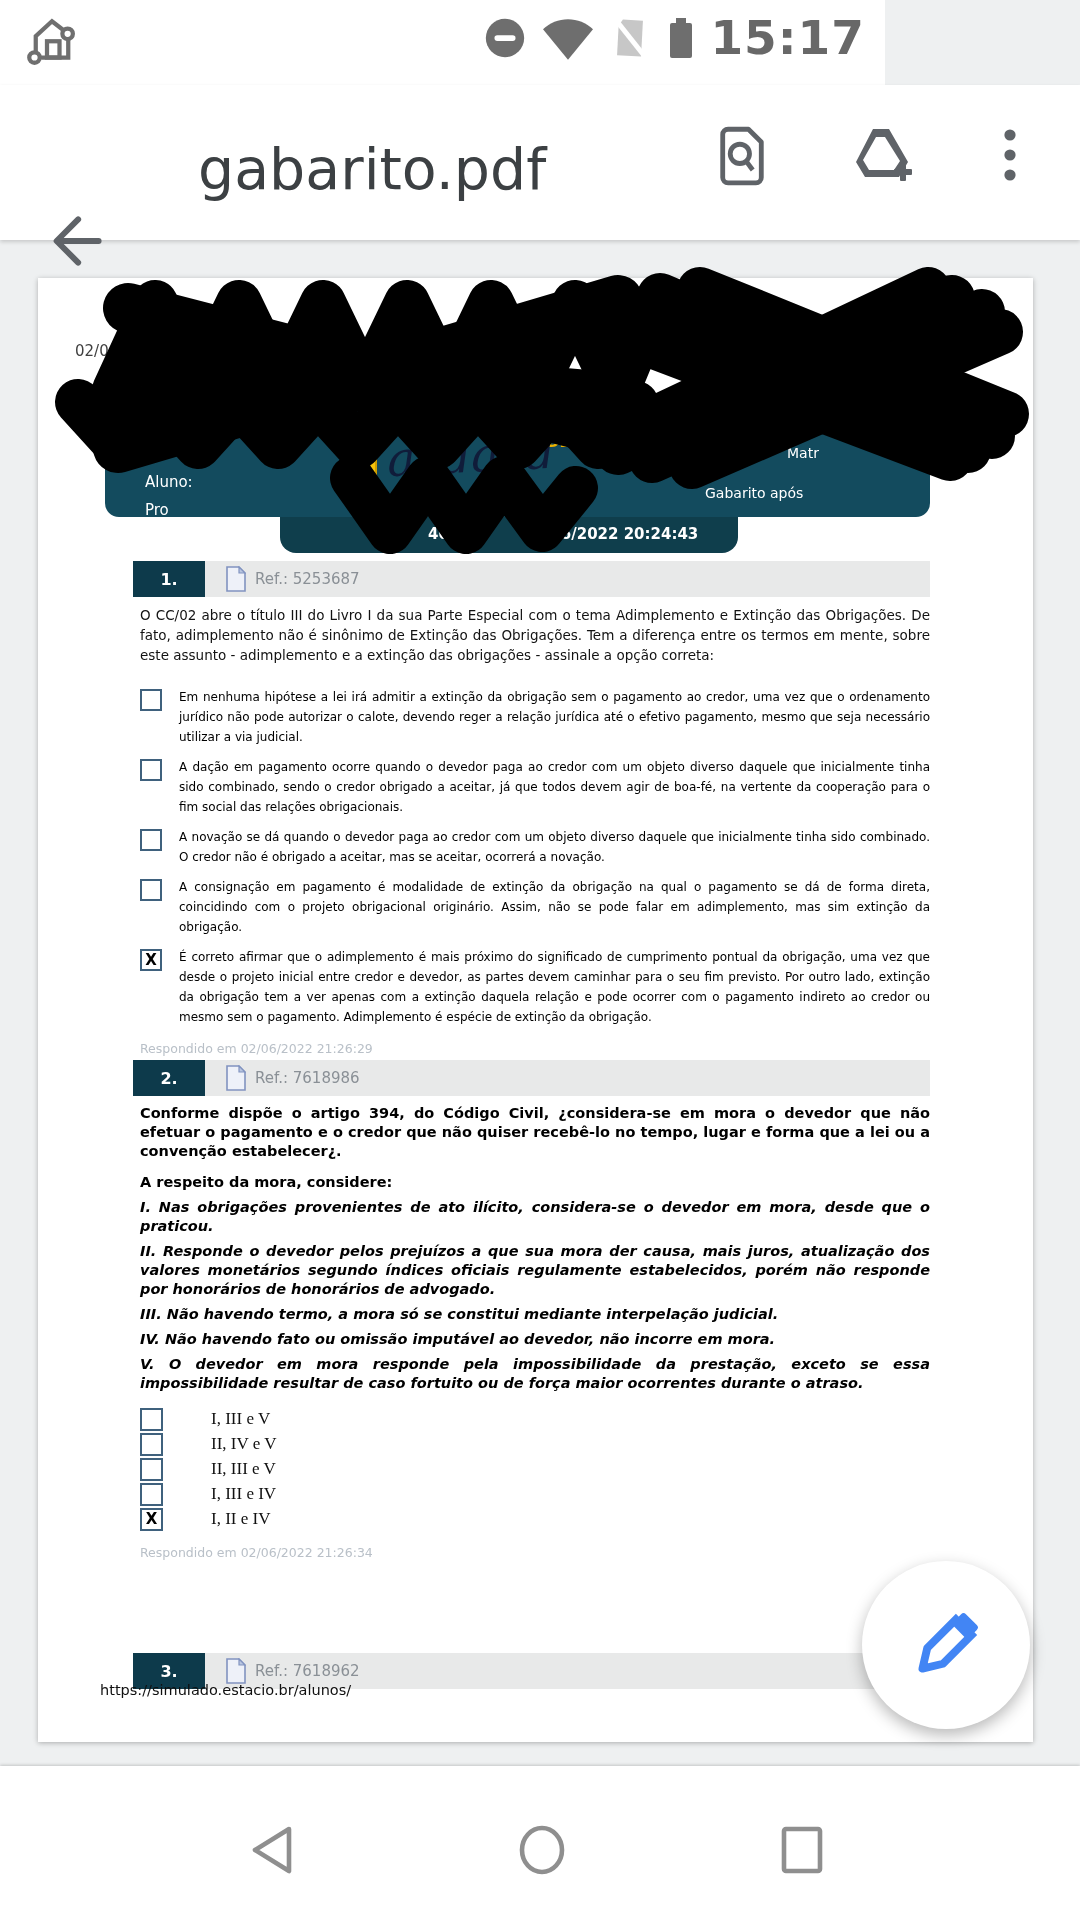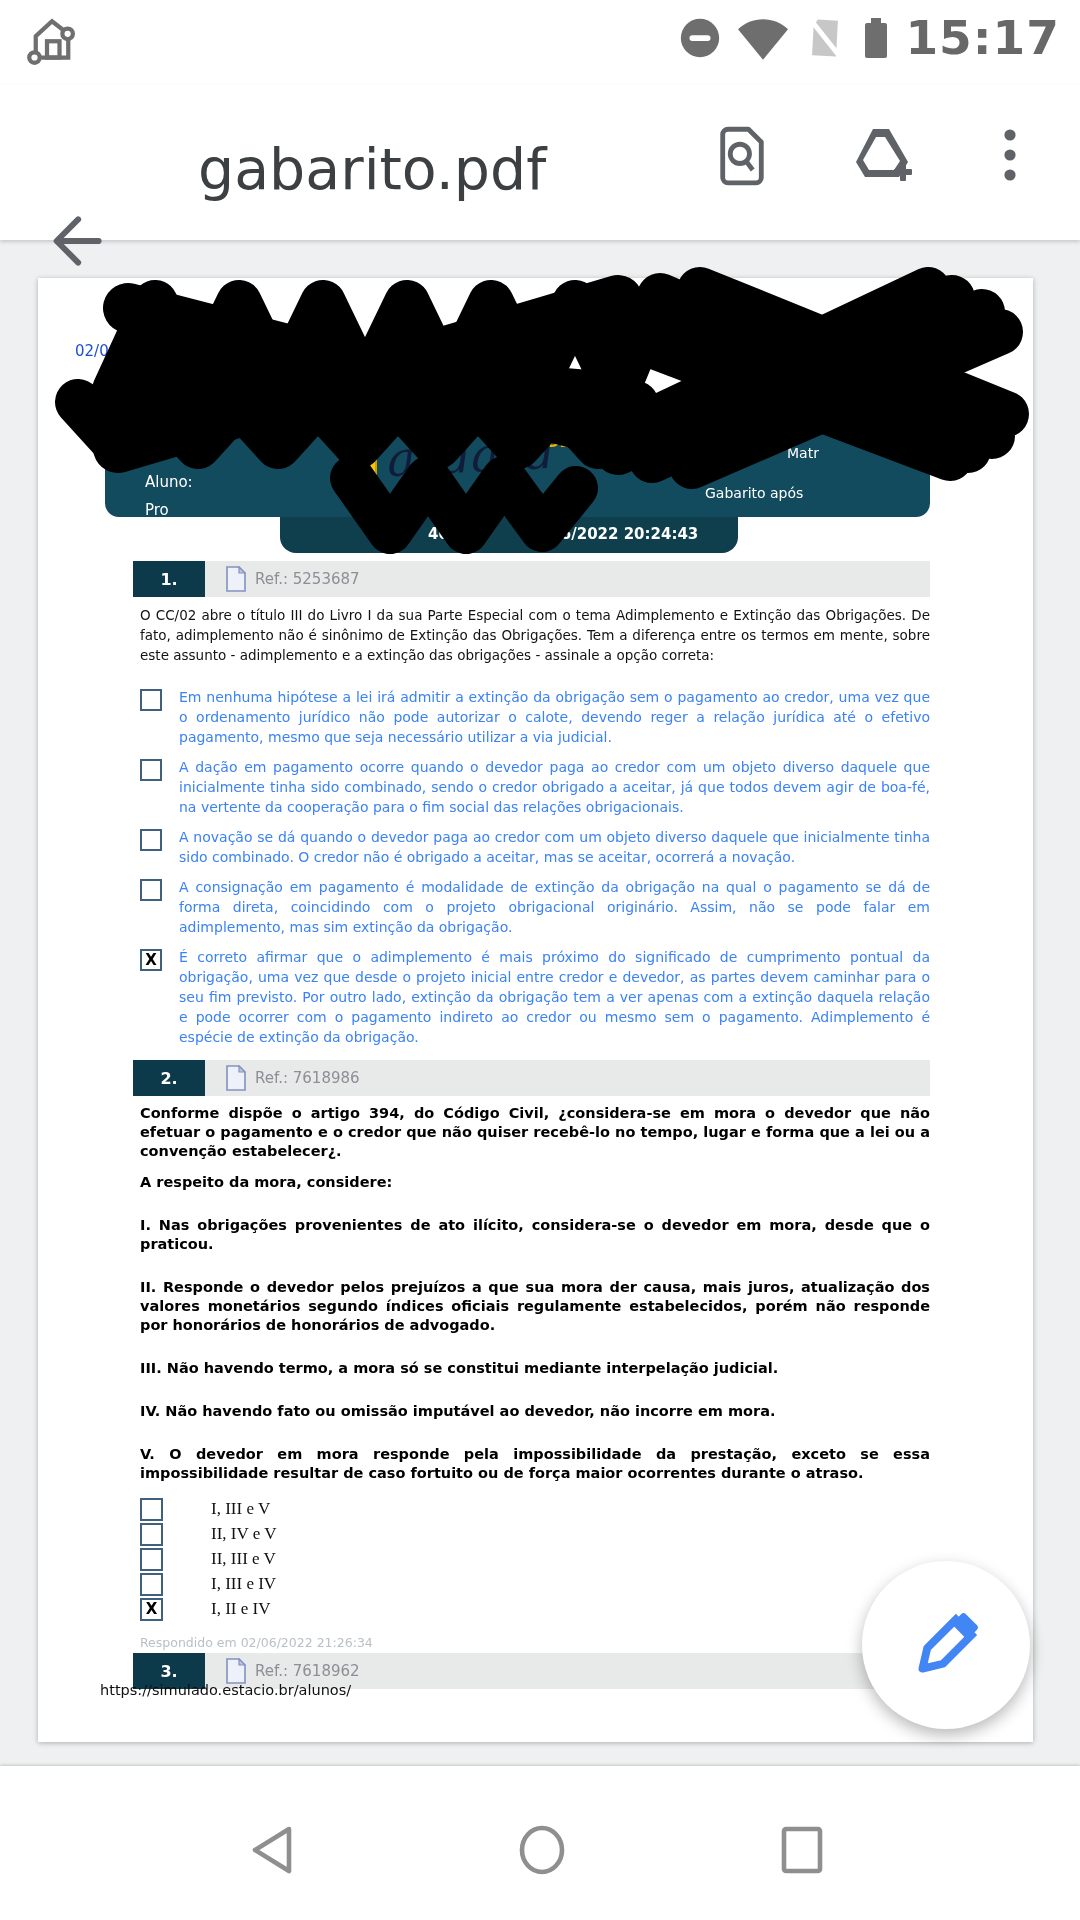--- a/index.html
+++ b/index.html
@@ -1,36 +1,36 @@
 <!DOCTYPE html>
 <html><head>
 <meta charset="utf-8">
 <style>
   html,body{margin:0;padding:0;background:#9a9a9a;}
   .screen{position:relative;width:1080px;height:1920px;background:#eef0f1;overflow:hidden;
           font-family:"DejaVu Sans",sans-serif;}
 
   
-  .status-bar{position:absolute;left:0;top:0;width:1080px;height:85px;background:#fff;z-index:3;}
+  .status-bar{position:absolute;left:0;top:0;width:885px;height:85px;background:#fff;z-index:3;}
   .home-ic{position:absolute;left:22px;top:10px;}
   .status-right{position:absolute;right:20px;top:10px;display:flex;align-items:center;gap:15px;}
   .clock{font-size:47px;color:#686868;font-weight:bold;letter-spacing:1px;}
 
   
   .app-bar{position:absolute;left:0;top:85px;width:1080px;height:155px;background:#fff;z-index:3;
            box-shadow:0 2px 4px rgba(0,0,0,.16);}
   .back-btn{position:absolute;left:48px;top:128px;width:56px;height:56px;cursor:pointer;}
   .doc-title{position:absolute;left:198px;top:54px;font-size:57px;line-height:60px;color:#3c4043;}
   .icon-btn{position:absolute;top:40px;width:60px;height:62px;display:flex;align-items:center;justify-content:center;cursor:pointer;}
   .search-btn{left:712px;} .drive-btn{left:852px;} .more-btn{left:988px;width:44px;}
 
   
   .page1{position:absolute;left:38px;top:278px;width:995px;height:1464px;background:#fff;
          box-shadow:0 1px 5px rgba(0,0,0,.28);z-index:1;}
-  .page-date{position:absolute;left:37px;top:64px;font-size:15px;color:#1d4ed8;}
+  .page-date{position:absolute;left:37px;top:64px;font-size:15px;color:#404040;}
   .page-eps{position:absolute;left:450px;top:66px;font-size:14.5px;color:#222;}
 
   .exam-header{position:absolute;left:67px;top:115px;width:825px;height:124px;background:#134b5e;
                border-radius:14px;color:#fff;font-size:15px;}
   .eh{position:absolute;white-space:nowrap;}
   .lbl-disc{left:40px;top:40px;} .val-course{left:418px;top:40px;color:#ecb200;font-weight:bold;}
   .lbl-aluno{left:40px;top:80px;} .lbl-matr{left:682px;top:52px;font-size:14px;}
   .lbl-prof{left:40px;top:108px;} .lbl-gab{left:600px;top:92px;font-size:14px;}
   .note-icon{position:absolute;left:236px;top:52px;width:32px;height:34px;background:#f6c30b;
              border:2px solid #cf9f00;border-radius:3px;}
@@ -46,25 +46,25 @@
   .q-bar{display:flex;height:36px;}
   .q-num{width:72px;background:#0d3a4b;color:#fff;display:flex;align-items:center;justify-content:center;
          font-size:16px;font-weight:bold;}
   .q-ref{flex:1;background:#e8e9e9;display:flex;align-items:center;padding-left:21px;gap:9px;
          color:#8a9096;font-size:15px;}
   .q-text{margin:8px 0 8px 7px;font-size:13.5px;line-height:20px;color:#121212;text-align:justify;}
   .q-opts{margin:22px 0 0 7px;}
   .opt{display:flex;gap:17px;margin-bottom:10px;}
   .cb{flex:none;width:18px;height:18px;border:2px solid #3f617d;margin-top:2px;background:#fff;
       font-weight:bold;font-size:15px;line-height:18px;text-align:center;color:#000;cursor:pointer;}
-  .opt-text{font-size:14px;line-height:20px;text-align:justify;color:#3b82f6;}
+  .opt-text{font-size:12px;line-height:20px;text-align:justify;color:#000000;}
   .resp{margin:14px 0 0 7px;font-size:12.5px;color:#b9c0c8;}
   .q-bold{margin:8px 0 0 7px;font-weight:bold;font-size:14.5px;line-height:19px;color:#000;text-align:justify;}
   .q-sub{margin-top:12px;}
-  .q-item{margin-top:24px;}
+  .q-item{margin-top:6px;font-style:italic;}
   .q2-opts{margin:16px 0 0 7px;}
   .opt2{display:flex;gap:48px;margin-bottom:5px;align-items:center;height:20px;}
   .cb2{flex:none;width:19px;height:19px;border:2px solid #3f617d;background:#fff;font-weight:bold;
        font-size:15px;line-height:19px;text-align:center;color:#000;cursor:pointer;}
   .opt2-label{font-family:"Liberation Serif",serif;font-size:17px;color:#111;}
   .resp2{margin-top:16px;}
   .footer-url{position:absolute;left:62px;top:1404px;font-size:14.5px;color:#101010;}
 
   
   .scribbles{position:absolute;left:0;top:0;width:1080px;height:1920px;z-index:5;pointer-events:none;}

